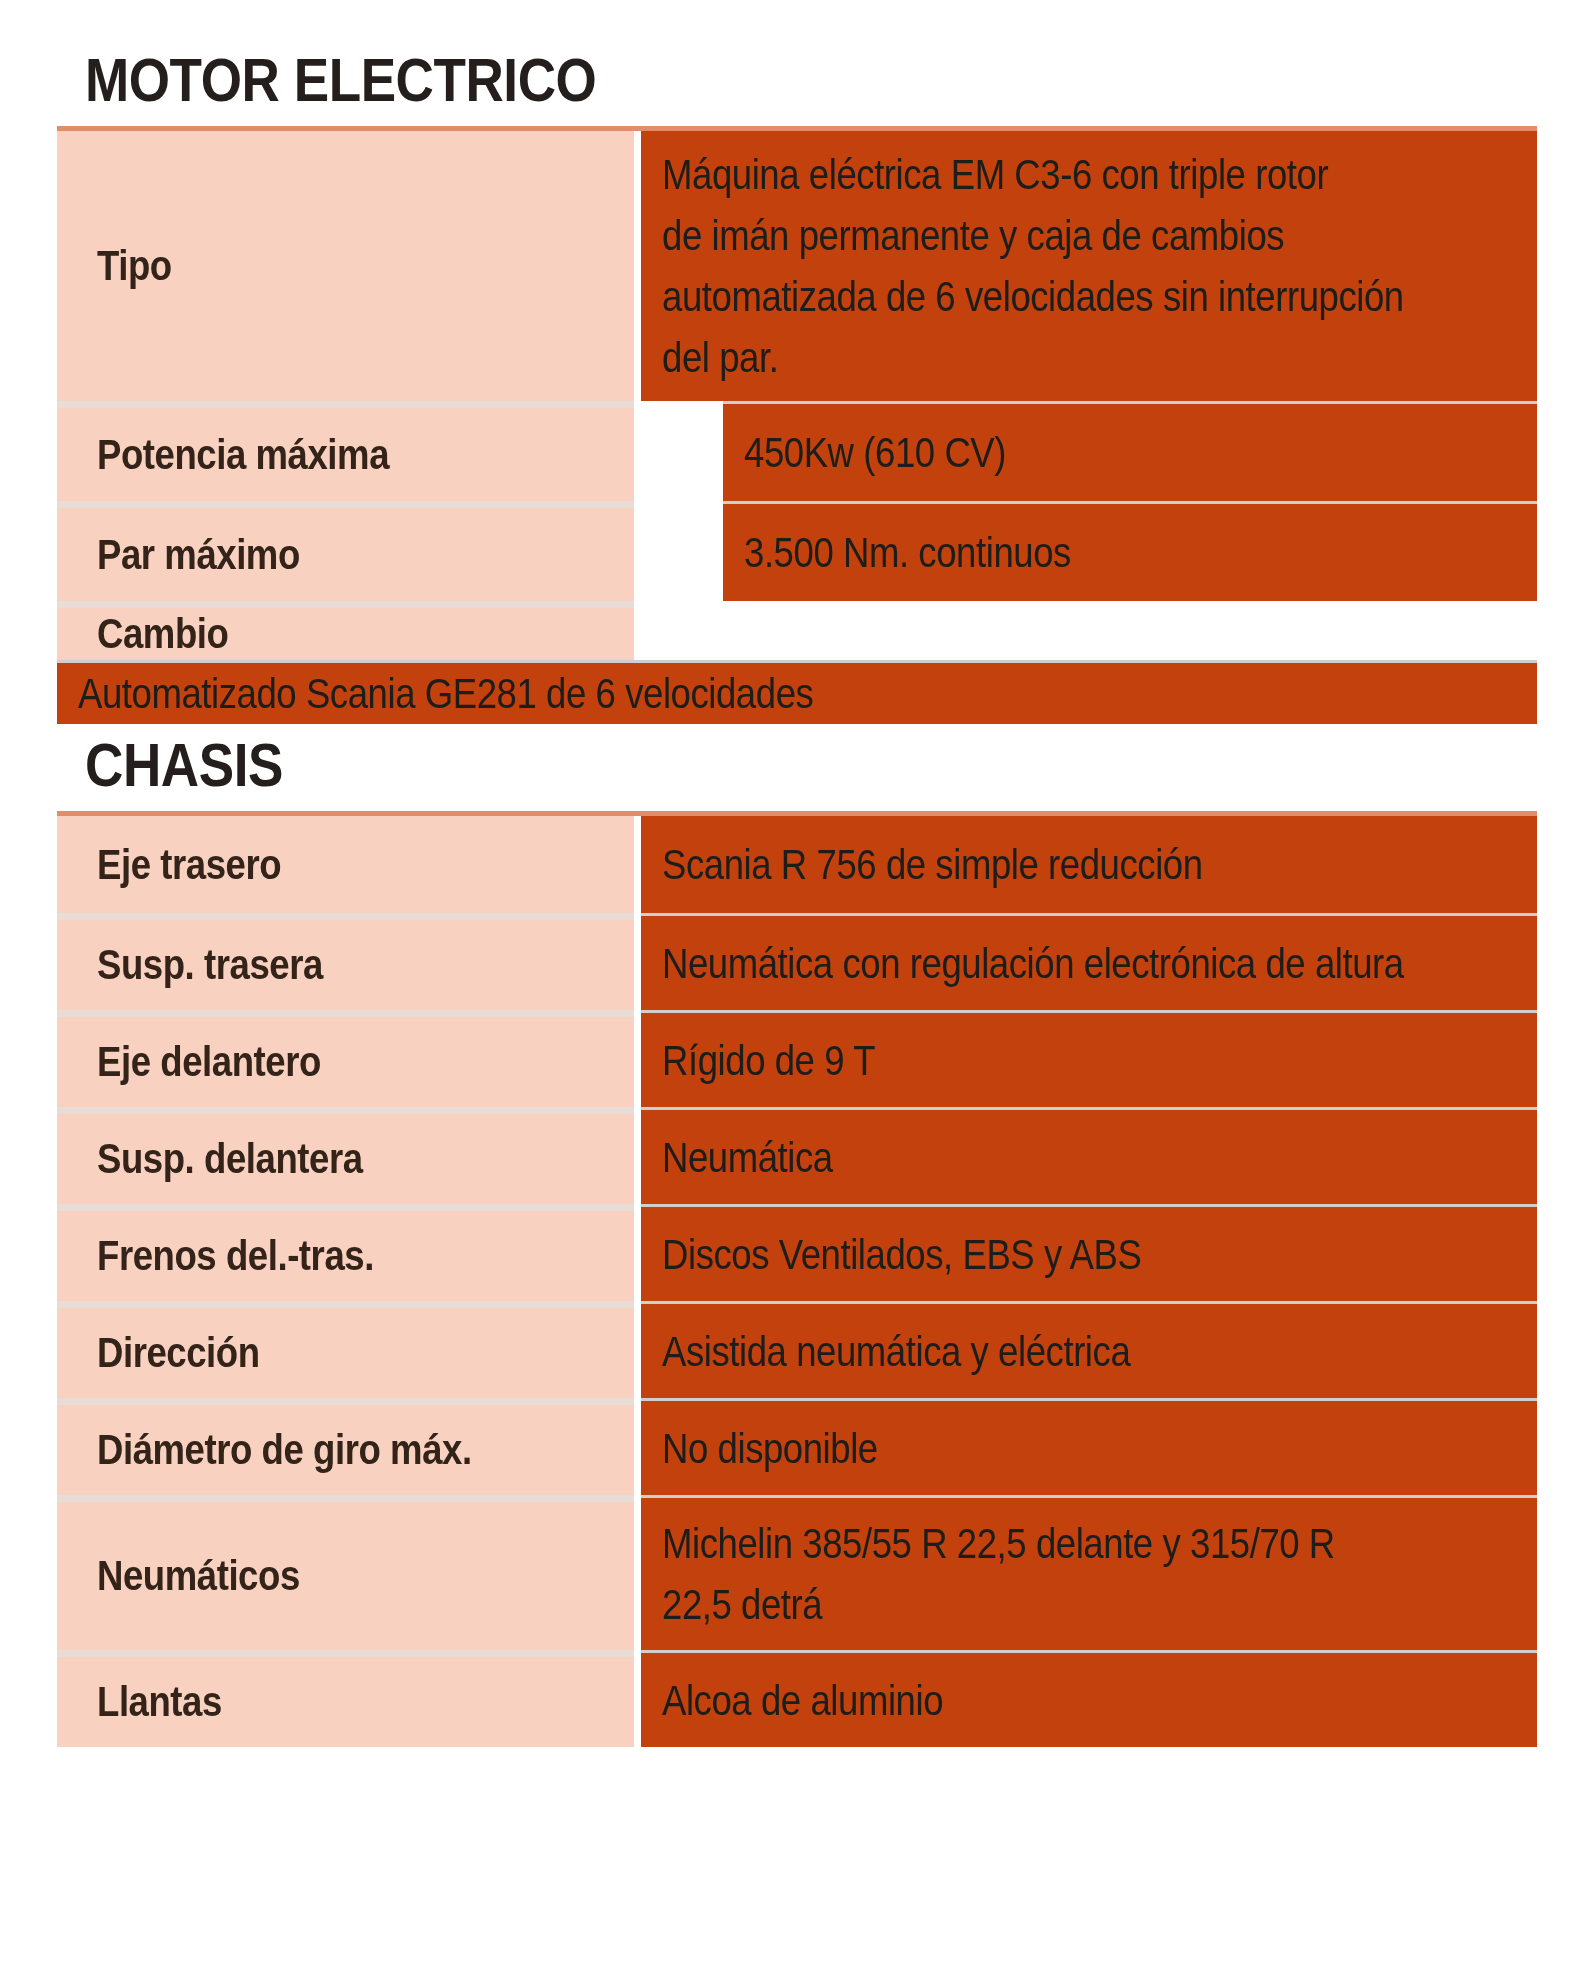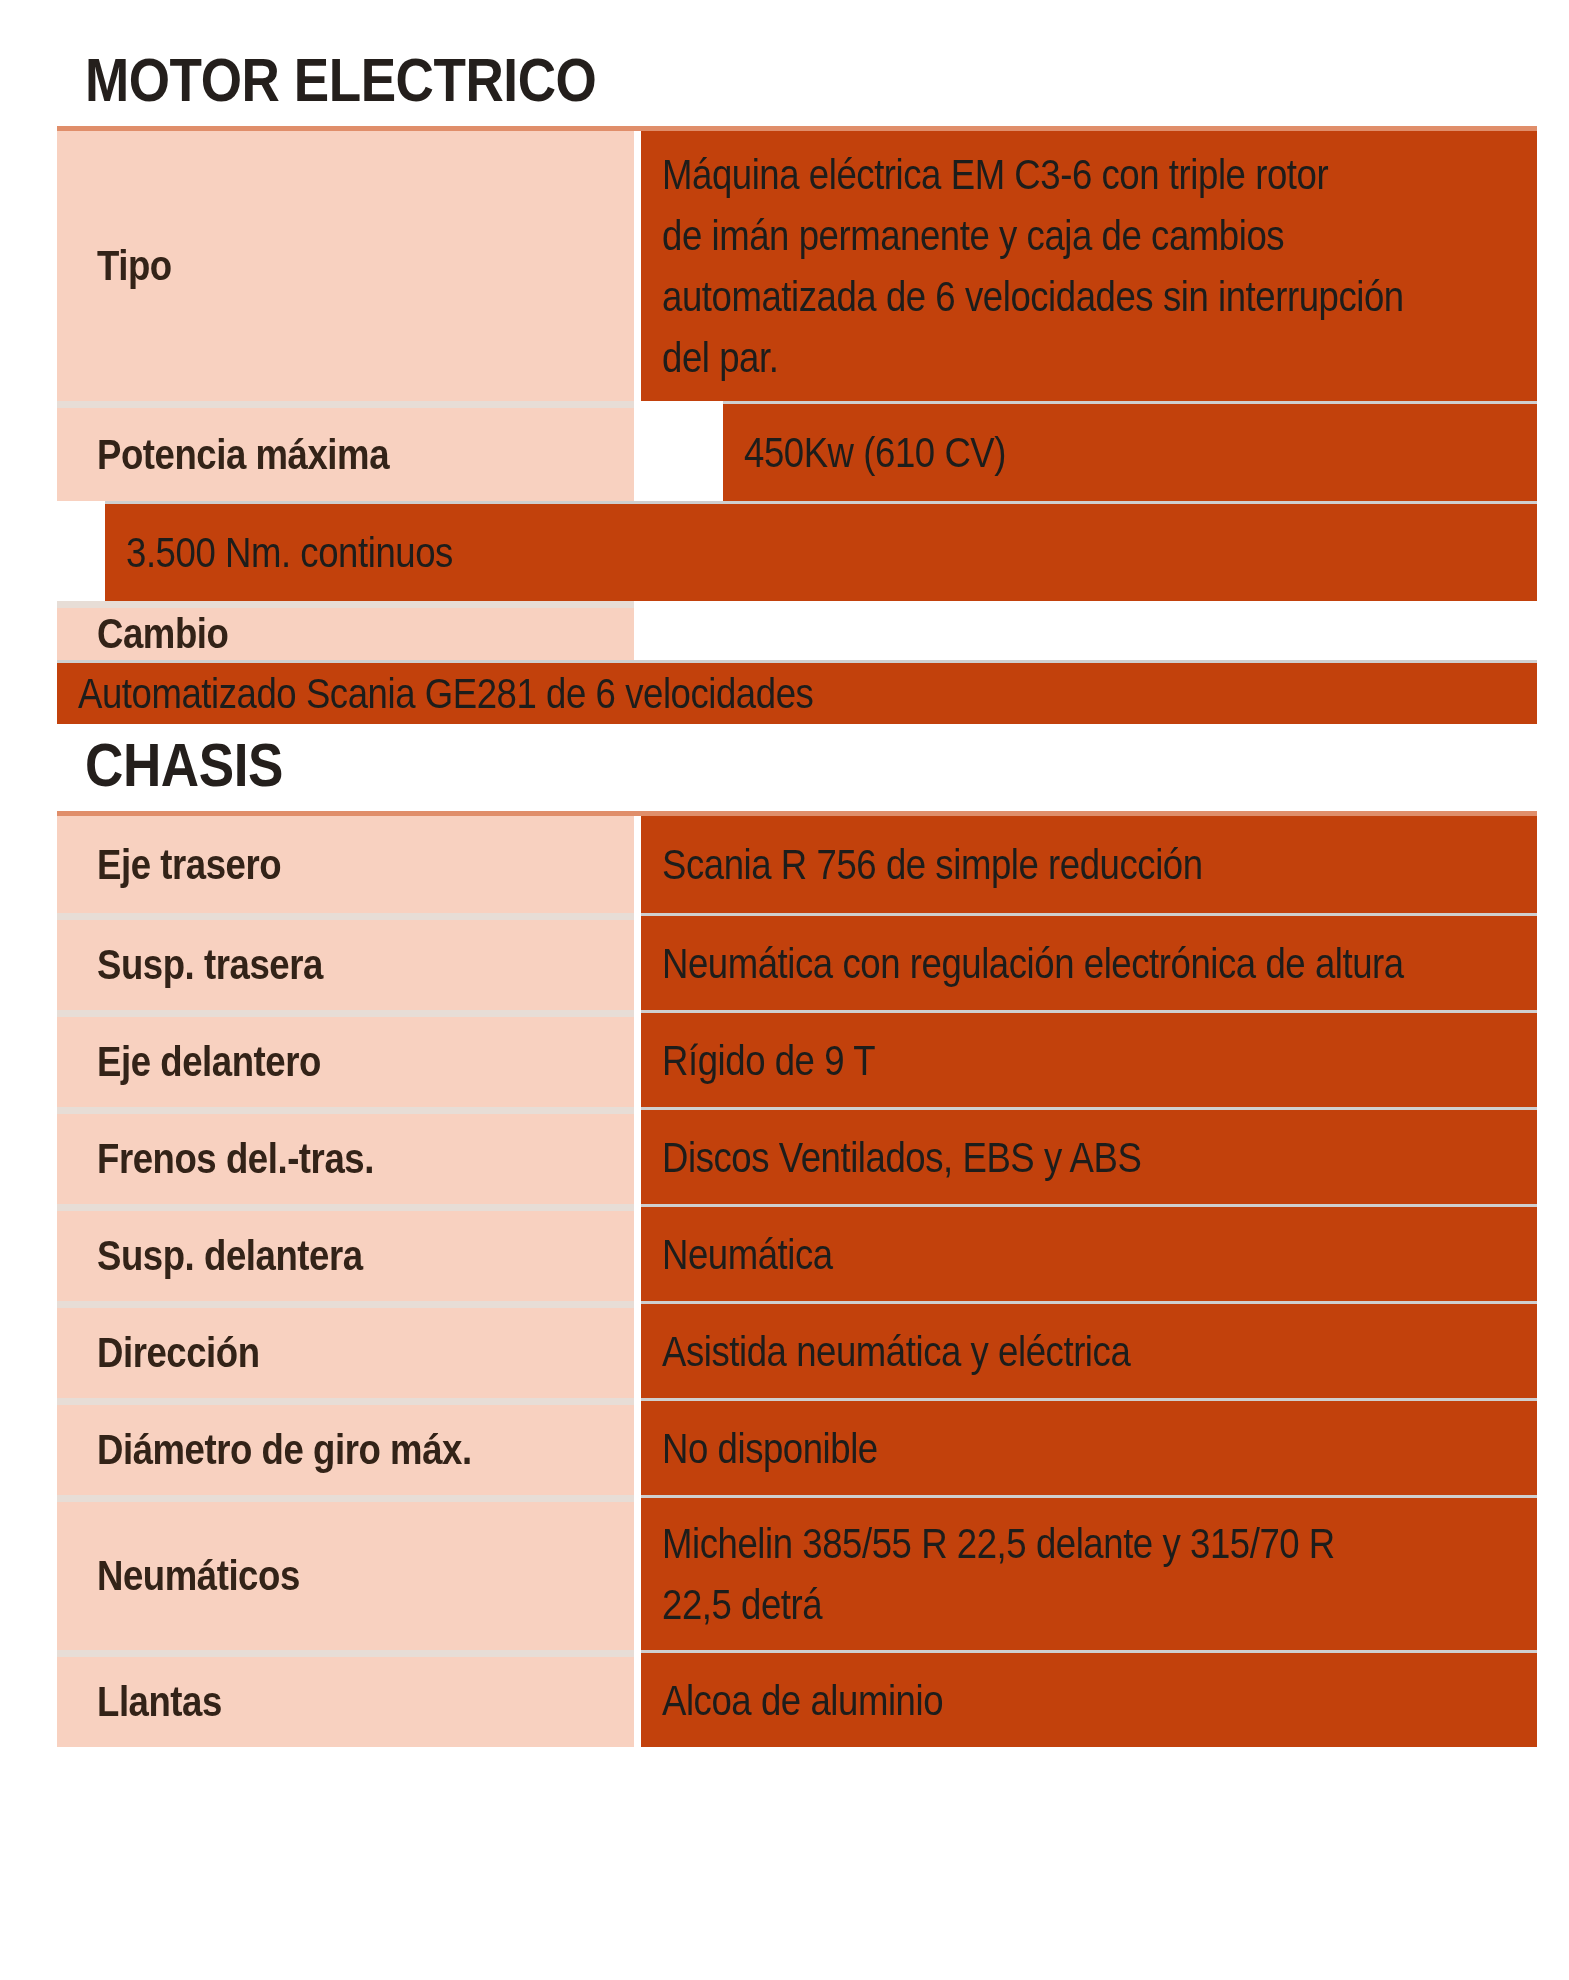--- a/index.html
+++ b/index.html
@@ -137,20 +137,23 @@
         <div class="label-cell">
             <span class="cond label">Potencia máxima</span>
           </div>
         <div class="gutter"></div>
         <div class="value-cell">
             <span class="cond value">450Kw (610 CV)</span>
           </div>
       </div>
 
       <div class="row r100">
+        <div class="label-cell">
+            <span class="cond label">Par máximo</span>
+          </div>
         <div class="gutter"></div>
         <div class="value-cell">
             <span class="cond value">3.500 Nm. continuos</span>
           </div>
       </div>
 
       <div class="row r96">
         <div class="label-cell">
             <span class="cond label">Cambio</span>
           </div>
@@ -193,35 +196,35 @@
             <span class="cond label">Eje delantero</span>
           </div>
         <div class="gutter"></div>
         <div class="value-cell">
             <span class="cond value">Rígido de 9 T</span>
           </div>
       </div>
 
       <div class="row r97">
         <div class="label-cell">
+            <span class="cond label">Susp. delantera</span>
+          </div>
+        <div class="gutter"></div>
+        <div class="value-cell">
+            <span class="cond value">Neumática</span>
+          </div>
+      </div>
+
+      <div class="row r97">
+        <div class="label-cell">
             <span class="cond label">Frenos del.-tras.</span>
           </div>
         <div class="gutter"></div>
         <div class="value-cell">
             <span class="cond value">Discos Ventilados, EBS y ABS</span>
-          </div>
-      </div>
-
-      <div class="row r97">
-        <div class="label-cell">
-            <span class="cond label">Susp. delantera</span>
-          </div>
-        <div class="gutter"></div>
-        <div class="value-cell">
-            <span class="cond value">Neumática</span>
           </div>
       </div>
 
       <div class="row r97">
         <div class="label-cell">
             <span class="cond label">Dirección</span>
           </div>
         <div class="gutter"></div>
         <div class="value-cell">
             <span class="cond value">Asistida neumática y eléctrica</span>

